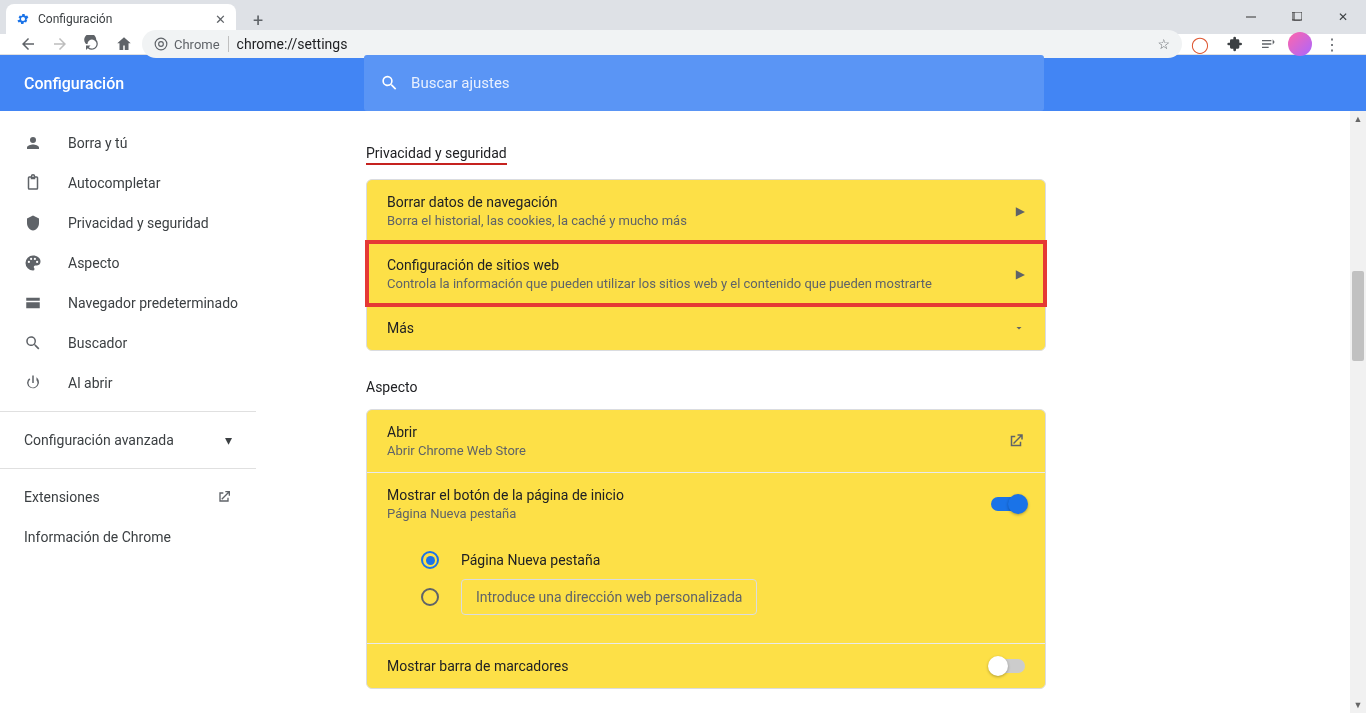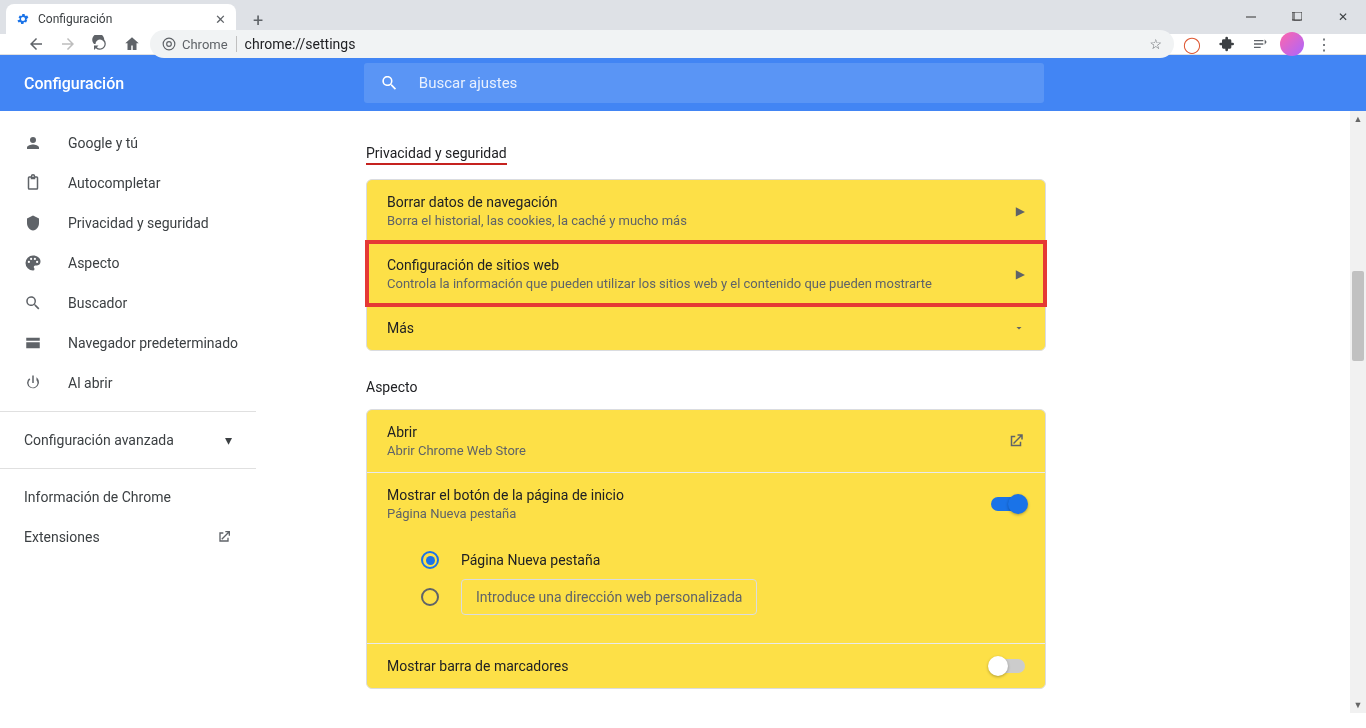--- a/index.html
+++ b/index.html
@@ -7,33 +7,33 @@
 
   
   .titlebar { height: 34px; background: #dee1e6; display: flex; align-items: flex-end; padding-left: 6px; }
   .tab { background: #fff; height: 30px; width: 230px; border-radius: 8px 8px 0 0; display: flex; align-items: center; padding: 0 10px; gap: 8px; font-size: 12px; color: #3c4043; }
   .tab-close { margin-left: auto; color: #5f6368; font-size: 13px; }
   .newtab { width: 28px; height: 28px; margin-left: 8px; display:flex;align-items:center;justify-content:center;color:#5f6368;font-size:18px;}
   .win-controls { margin-left: auto; display: flex; }
   .win-controls span { width: 46px; height: 34px; display: flex; align-items: center; justify-content: center; color: #3c4043; font-size: 12px;}
 
   
-  .toolbar { height: 21px; background: #fff; display:flex; align-items:center; padding: 0 22px; gap: 4px; border-bottom:1px solid #e0e0e0;}
+  .toolbar { height: 21px; background: #fff; display:flex; align-items:center; padding: 0 14px; gap: 4px; border-bottom:1px solid #e0e0e0;}
   .tb-btn { width:28px;height:28px;display:flex;align-items:center;justify-content:center;color:#5f6368;border-radius:50%; }
   .tb-btn.disabled { color:#b0b0b0; }
   .omnibox { flex:1; height:28px; background:#f1f3f4; border-radius:14px; display:flex; align-items:center; padding:0 12px; gap:8px; font-size:14px; color:#202124;}
   .omnibox .sec { color:#5f6368; font-size:13px; display:flex;align-items:center;gap:6px;}
   .omnibox .divider { width:1px; height:16px; background:#c0c0c0; }
   .toolbar-right { display:flex;align-items:center;gap:6px;padding-right:6px;}
   .avatar { width:24px;height:24px;border-radius:50%;background:linear-gradient(135deg,#f6a,#a6f);display:flex;align-items:center;justify-content:center;}
 
   
   .settings-header { height:56px; background:#4285f4; display:flex; align-items:center; padding-left:24px; color:#fff; font-size:16px;}
   .settings-header .title { width:340px; font-weight:500;}
-  .searchbox { flex:0 0 680px; height:40px; background:#5a95f5; border-radius:3px; display:flex; align-items:center; padding:0 16px; gap:20px; color:#e8f0fe;}
+  .searchbox { flex:0 0 680px; height:56px; background:#5a95f5; border-radius:3px; display:flex; align-items:center; padding:0 16px; gap:12px; color:#e8f0fe;}
   .searchbox input { background:transparent; border:none; outline:none; color:#fff; font-size:15px; width:100%;}
   .searchbox input::placeholder { color:#e8f0fe; }
 
   
   .settings-body { display:flex; height:calc(728px - 34px - 36px - 56px); }
   .sidebar { width:256px; padding-top:12px; }
   .nav-item { height:40px; display:flex; align-items:center; padding-left:24px; gap:24px; font-size:14px; color:#3c4043; cursor:pointer;}
   .nav-item .ic { width:20px; text-align:center; color:#5f6368;}
   .nav-adv { height:40px;display:flex;align-items:center;padding:0 24px;font-size:14px;color:#3c4043;justify-content:space-between;cursor:pointer;}
   .nav-sep { height:1px;background:#e0e0e0;margin:8px 0;}
@@ -159,21 +159,21 @@
 </div>
 
 <div class="settings-body">
   <div class="sidebar">
     <div class="nav-item">
         <span class="ic">
           <svg width="18" height="18" viewBox="0 0 24 24">
             <path fill="#5f6368" d="M12 12a4 4 0 10-4-4 4 4 0 004 4zm0 2c-2.67 0-8 1.34-8 4v2h16v-2c0-2.66-5.33-4-8-4z"></path>
           </svg>
         </span>
-        <span>Google y tú</span>
+        <span>Borra y tú</span>
       </div>
     <div class="nav-item">
         <span class="ic">
           <svg width="18" height="18" viewBox="0 0 24 24">
             <path fill="#5f6368" d="M17 3h-2a3 3 0 00-6 0H7a2 2 0 00-2 2v14a2 2 0 002 2h10a2 2 0 002-2V5a2 2 0 00-2-2zm-5-1a1 1 0 11-1 1 1 1 0 011-1zm5 17H7V5h2v2h6V5h2z"></path>
           </svg>
         </span>
         <span>Autocompletar</span>
       </div>
     <div class="nav-item">
@@ -188,58 +188,58 @@
         <span class="ic">
           <svg width="18" height="18" viewBox="0 0 24 24">
             <path fill="#5f6368" d="M12 2a10 10 0 000 20 2 2 0 002-2c0-.5-.2-1-.5-1.3-.3-.4-.5-.8-.5-1.3a2 2 0 012-2h2.3A5.7 5.7 0 0022 9.7C22 5.5 17.5 2 12 2zM6.5 12A1.5 1.5 0 118 10.5 1.5 1.5 0 016.5 12zm3-4A1.5 1.5 0 1111 6.5 1.5 1.5 0 019.5 8zm5 0A1.5 1.5 0 1116 6.5 1.5 1.5 0 0114.5 8zm3 4A1.5 1.5 0 1119 10.5 1.5 1.5 0 0117.5 12z"></path>
           </svg>
         </span>
         <span>Aspecto</span>
       </div>
     <div class="nav-item">
         <span class="ic">
           <svg width="18" height="18" viewBox="0 0 24 24">
+            <path fill="#5f6368" d="M3 5h18v4H3zm0 6h18v8H3z"></path>
+          </svg>
+        </span>
+        <span>Navegador predeterminado</span>
+      </div>
+    <div class="nav-item">
+        <span class="ic">
+          <svg width="18" height="18" viewBox="0 0 24 24">
             <path fill="#5f6368" d="M15.5 14h-.8l-.3-.3a6.5 6.5 0 10-.7.7l.3.3v.8l5 5 1.5-1.5zm-6 0A4.5 4.5 0 1114 9.5 4.5 4.5 0 019.5 14z"></path>
           </svg>
         </span>
         <span>Buscador</span>
-      </div>
-    <div class="nav-item">
-        <span class="ic">
-          <svg width="18" height="18" viewBox="0 0 24 24">
-            <path fill="#5f6368" d="M3 5h18v4H3zm0 6h18v8H3z"></path>
-          </svg>
-        </span>
-        <span>Navegador predeterminado</span>
       </div>
     <div class="nav-item">
         <span class="ic">
           <svg width="18" height="18" viewBox="0 0 24 24">
             <path fill="#5f6368" d="M11 2h2v10h-2zm5.6 2.4l1.4 1.4A8 8 0 114 12a8 8 0 013-6.2l1.4 1.4A6 6 0 1018 12a6 6 0 00-1.4-3.8z"></path>
           </svg>
         </span>
         <span>Al abrir</span>
       </div>
 
     <div class="nav-sep"></div>
     <div class="nav-adv">
         <span>Configuración avanzada</span>
         <span>▾</span>
       </div>
     <div class="nav-sep"></div>
-    <div class="nav-link">
-        <span>Información de Chrome</span>
-      </div>
     <div class="nav-link">
         <span>Extensiones</span>
         <span>
           <svg width="16" height="16" viewBox="0 0 24 24">
             <path fill="#5f6368" d="M14 3v2h3.6L8 14.6 9.4 16 19 6.4V10h2V3zM5 5h6v2H7v10h10v-4h2v6H5z"></path>
           </svg>
         </span>
+      </div>
+    <div class="nav-link">
+        <span>Información de Chrome</span>
       </div>
   </div>
 
   <div class="main">
     <div class="content">
 
       <div class="section-title underlined">Privacidad y seguridad</div>
 
       <div class="card">
         <div class="row">

